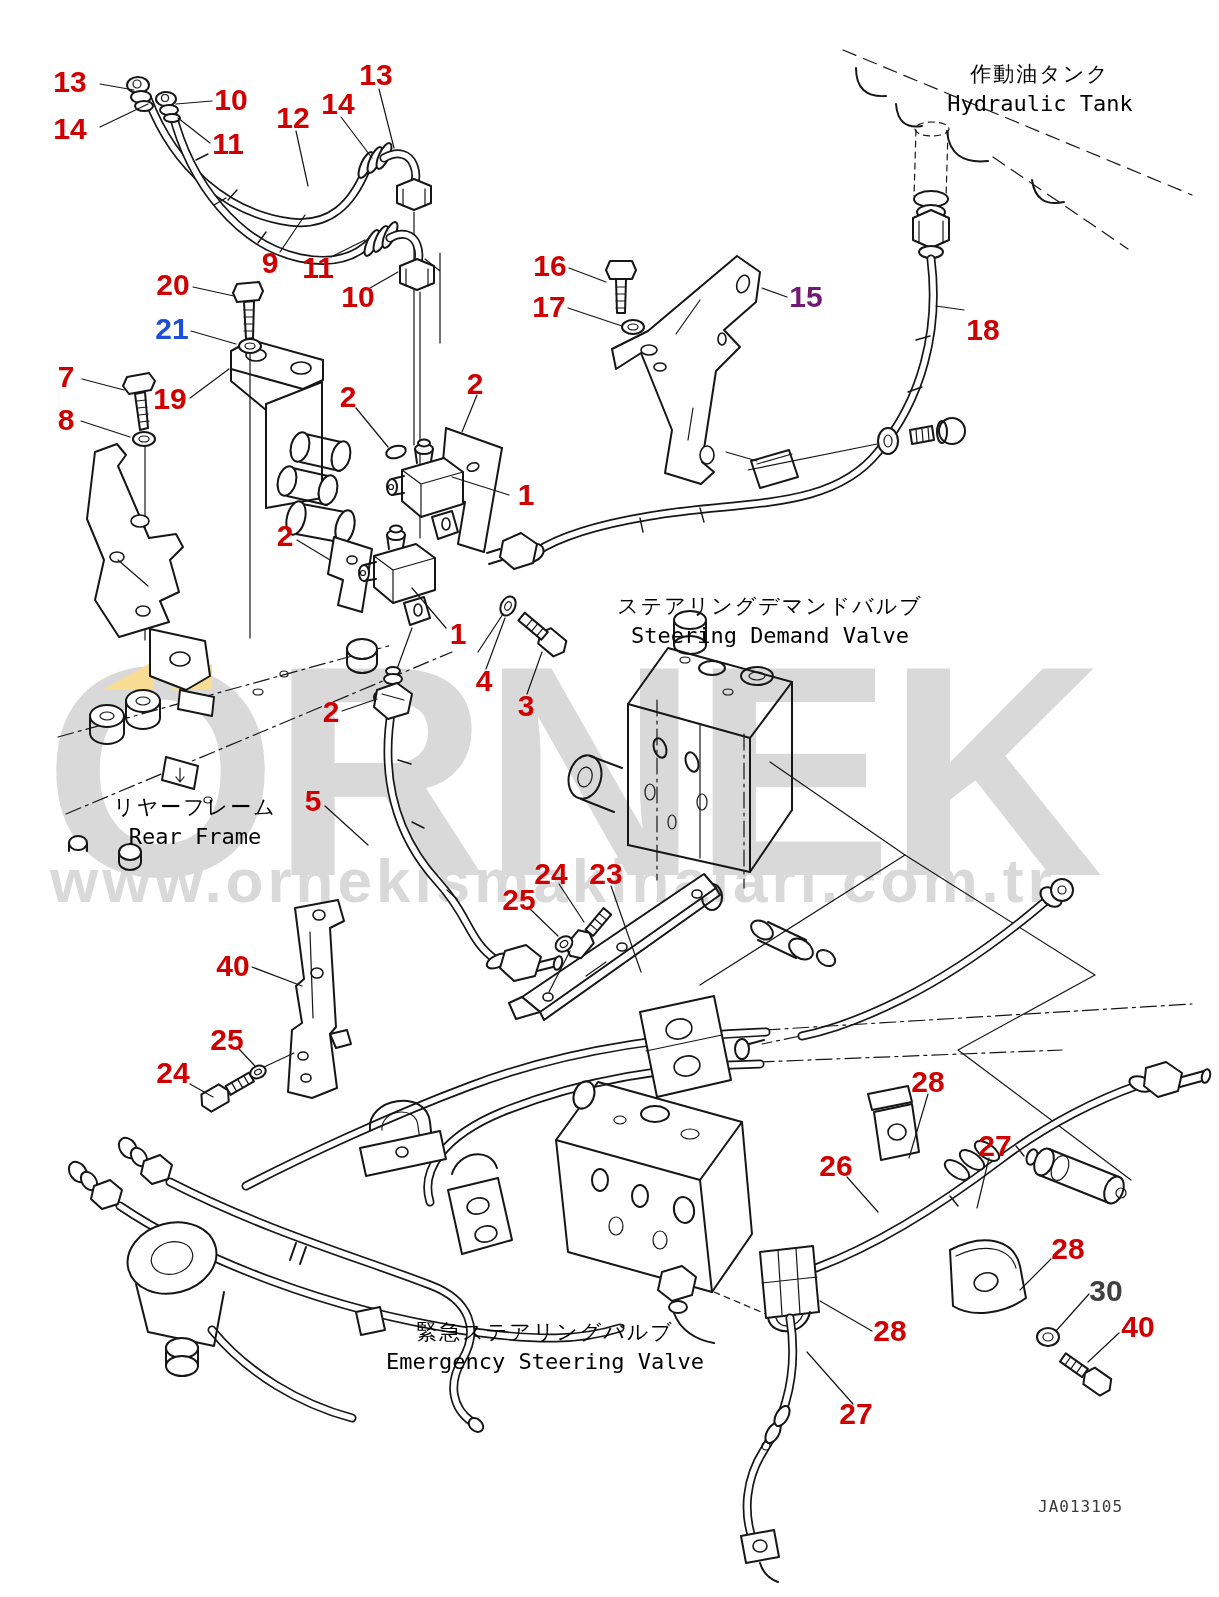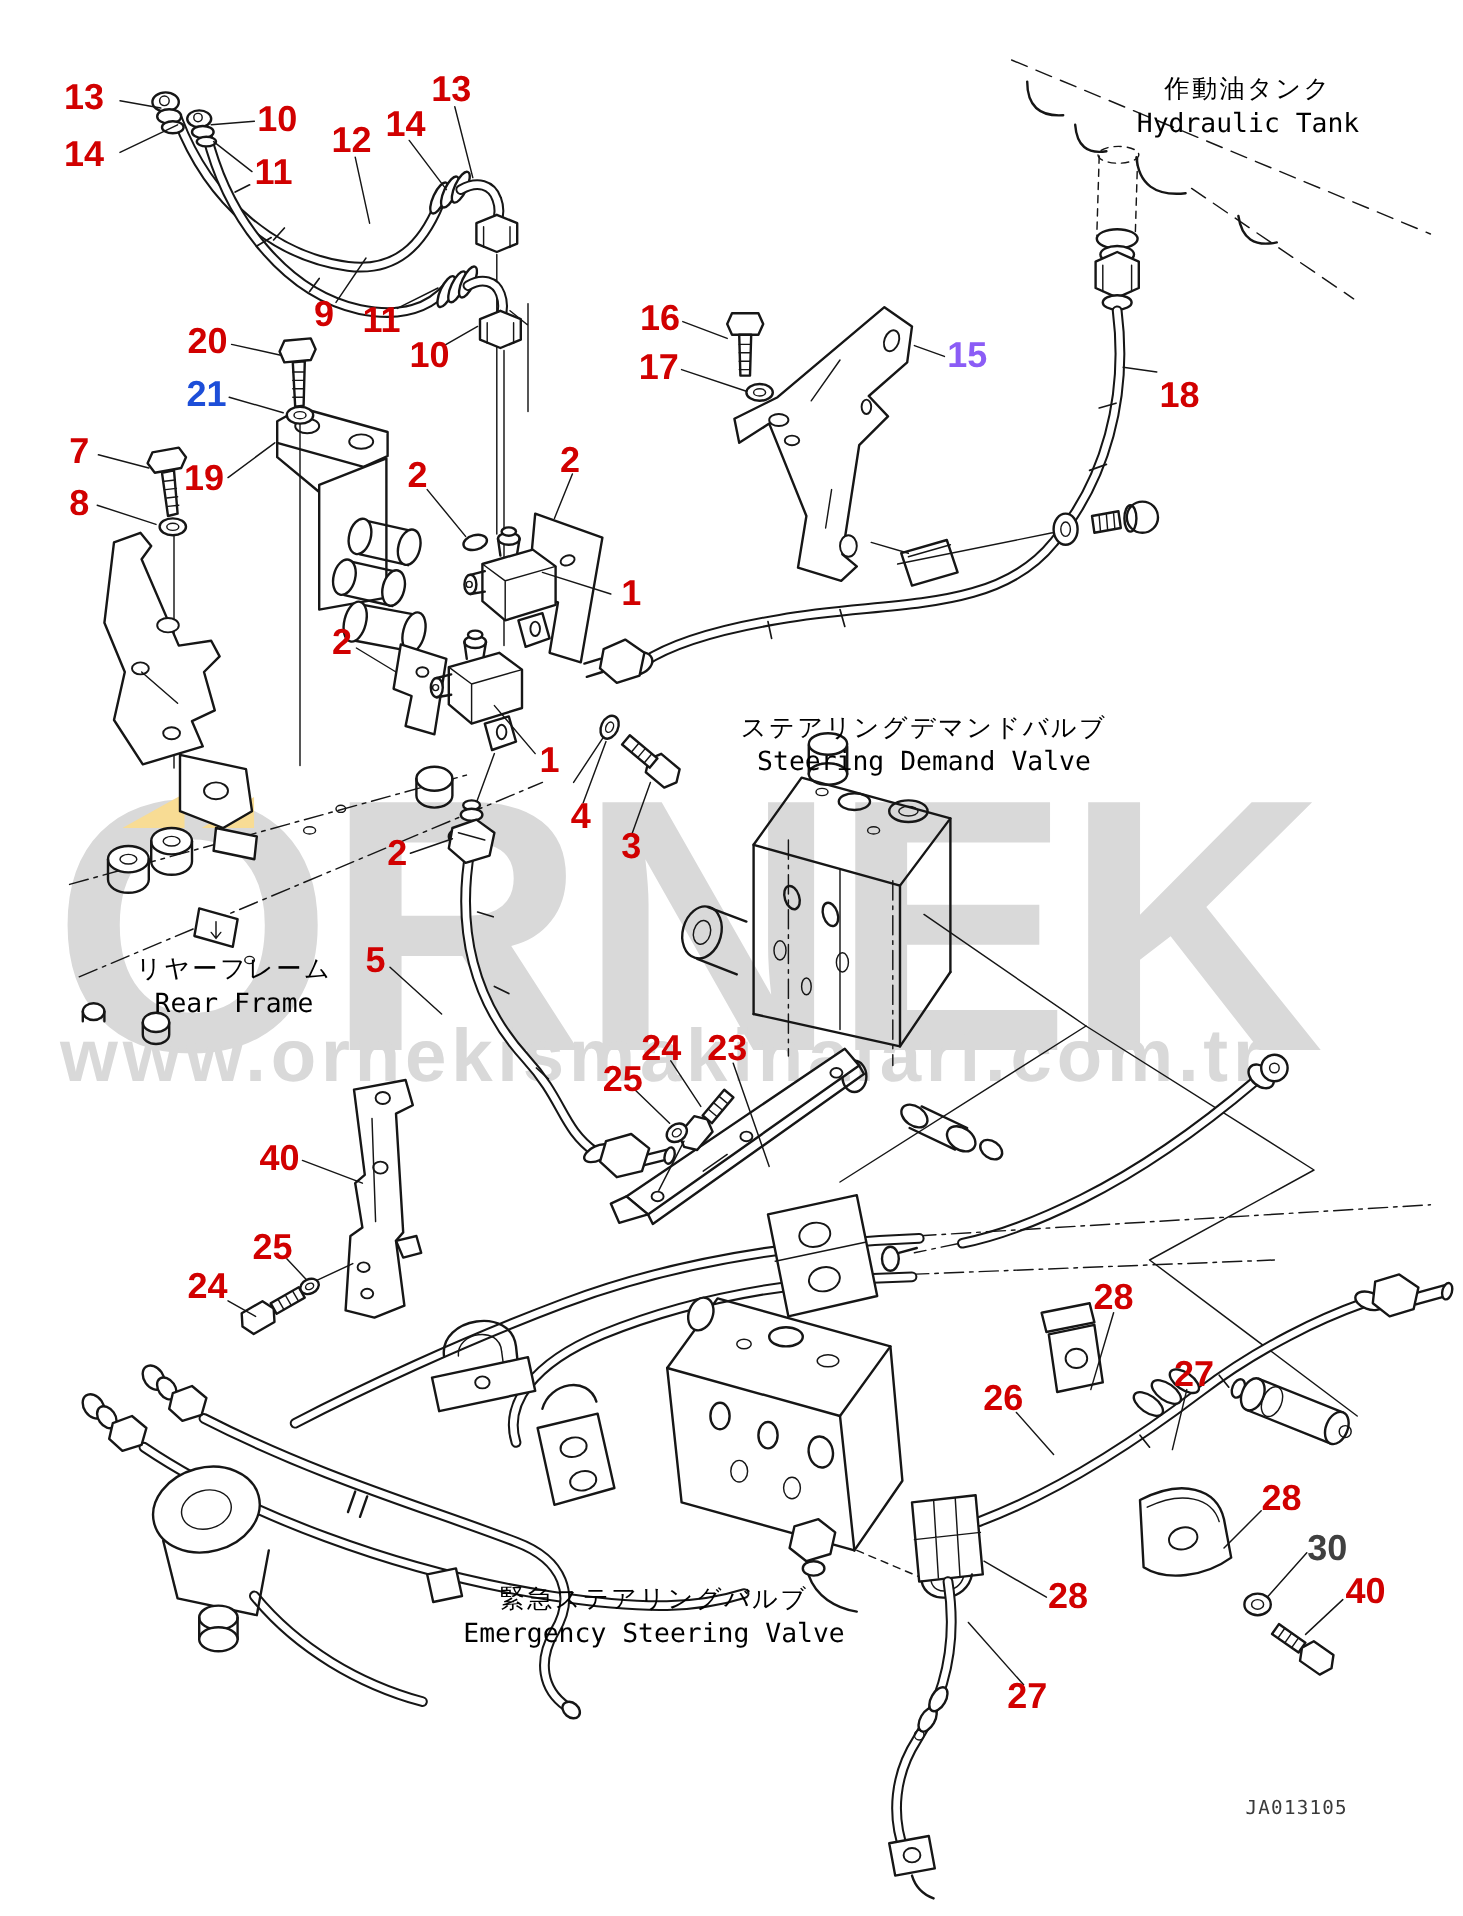--- a/index.html
+++ b/index.html
@@ -465,21 +465,21 @@
       <span class="callout" style="left: 293px; top: 118px; color: rgb(209, 0, 0);">12</span>
       <span class="callout" style="left: 338px; top: 104px; color: rgb(209, 0, 0);">14</span>
       <span class="callout" style="left: 376px; top: 75px; color: rgb(209, 0, 0);">13</span>
       <span class="callout" style="left: 270px; top: 263px; color: rgb(209, 0, 0);">9</span>
       <span class="callout" style="left: 318px; top: 268px; color: rgb(209, 0, 0);">11</span>
       <span class="callout" style="left: 358px; top: 297px; color: rgb(209, 0, 0);">10</span>
       <span class="callout" style="left: 173px; top: 285px; color: rgb(209, 0, 0);">20</span>
       <span class="callout" style="left: 172px; top: 329px; color: #1d4ed8;">21</span>
       <span class="callout" style="left: 550px; top: 266px; color: rgb(209, 0, 0);">16</span>
       <span class="callout" style="left: 549px; top: 307px; color: rgb(209, 0, 0);">17</span>
-      <span class="callout" style="left: 806px; top: 297px; color: #8b5cf6;">15</span>
+      <span class="callout" style="left: 806px; top: 297px; color: #701a75;">15</span>
       <span class="callout" style="left: 983px; top: 310px; color: rgb(209, 0, 0); margin-top: 20px;">18</span>
       <span class="callout" style="left: 66px; top: 377px; color: rgb(209, 0, 0);">7</span>
       <span class="callout" style="left: 66px; top: 420px; color: rgb(209, 0, 0);">8</span>
       <span class="callout" style="left: 170px; top: 399px; color: rgb(209, 0, 0);">19</span>
       <span class="callout" style="left: 348px; top: 397px; color: rgb(209, 0, 0);">2</span>
       <span class="callout" style="left: 475px; top: 384px; color: rgb(209, 0, 0);">2</span>
       <span class="callout" style="left: 526px; top: 495px; color: rgb(209, 0, 0);">1</span>
       <span class="callout" style="left: 285px; top: 536px; color: rgb(209, 0, 0);">2</span>
       <span class="callout" style="left: 458px; top: 634px; color: rgb(209, 0, 0);">1</span>
       <span class="callout" style="left: 484px; top: 681px; color: rgb(209, 0, 0);">4</span>

